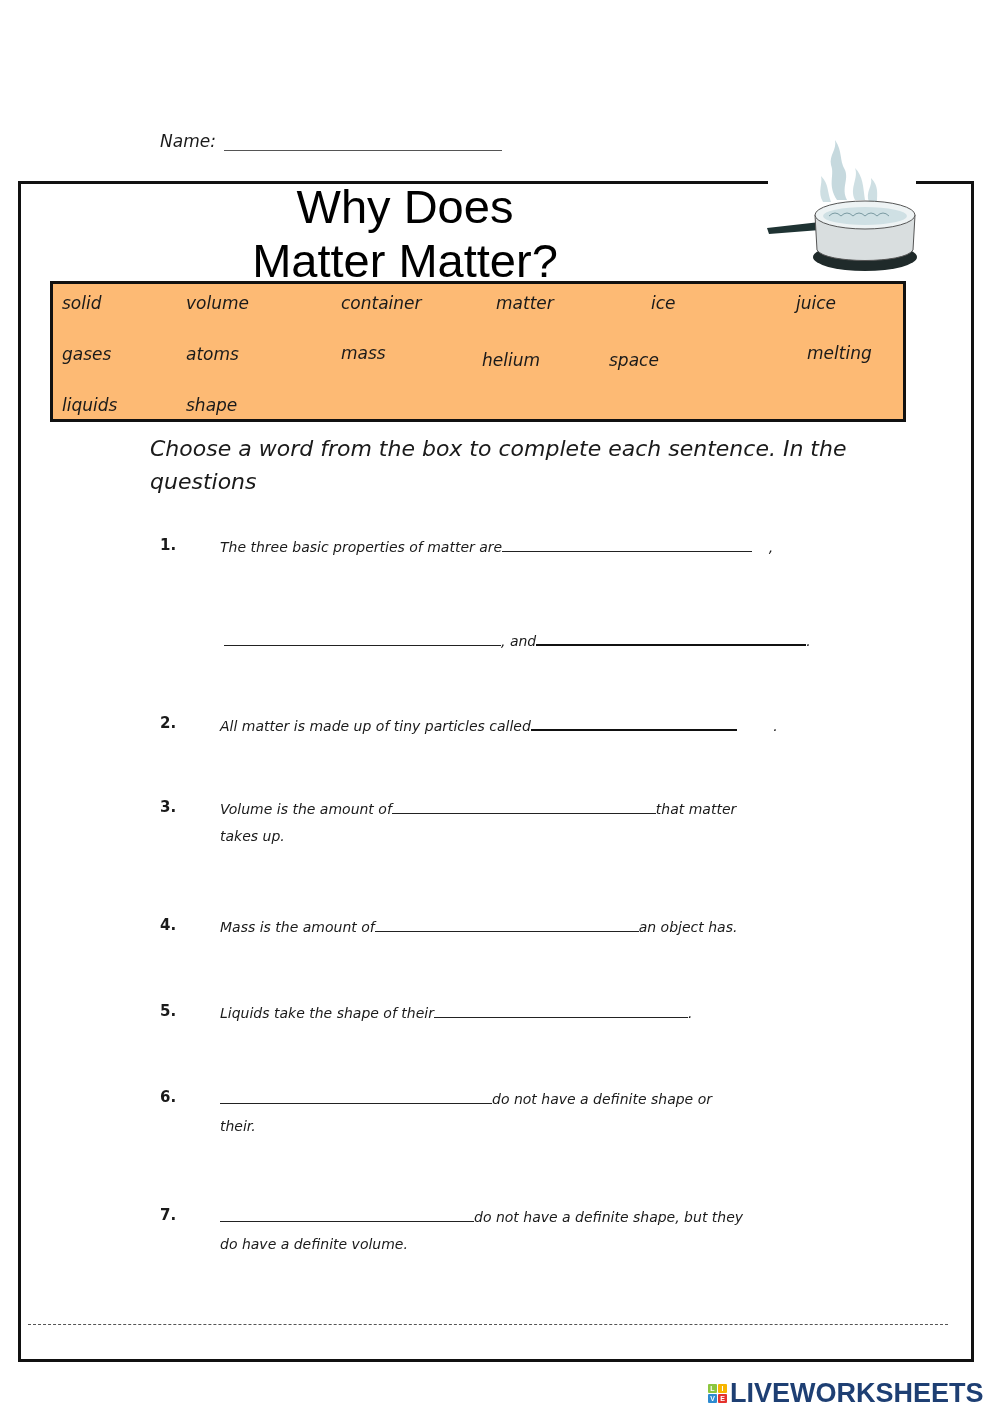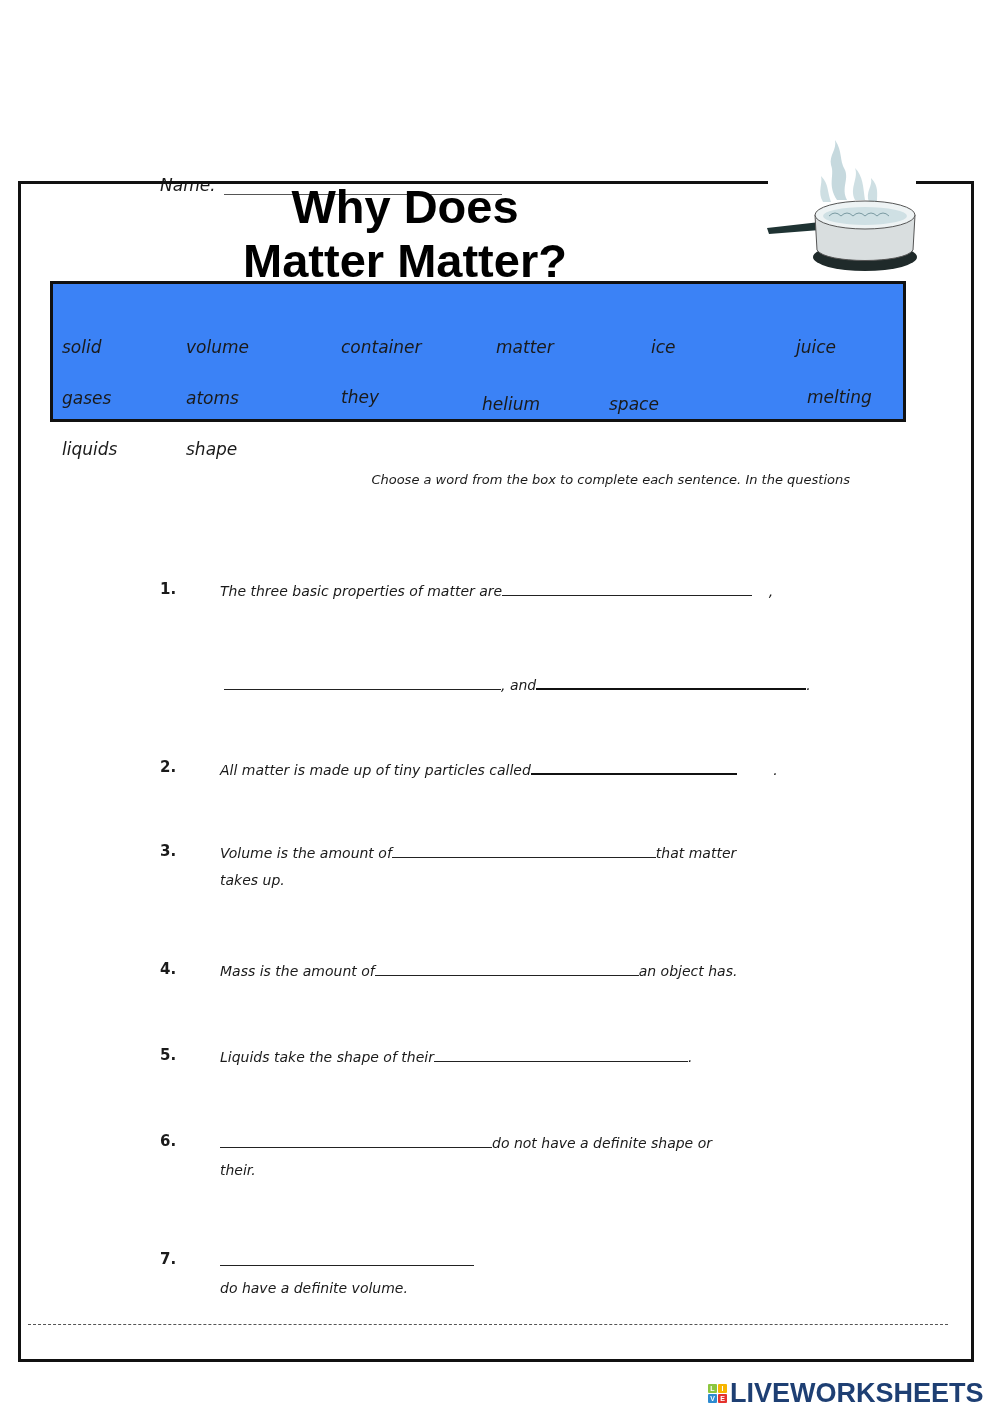--- a/index.html
+++ b/index.html
@@ -1,42 +1,42 @@
 <!DOCTYPE html>
 <html><head>
 <meta charset="utf-8">
 <style>
   html, body { margin: 0; padding: 0; background: #ffffff; }
   body { width: 1000px; height: 1413px; position: relative; overflow: hidden;
          font-family: "DejaVu Sans", sans-serif; color: #111; }
-  .hand { font-family: "DejaVu Sans", sans-serif; font-style: italic; font-weight: normal; color: #1a1a1a; margin-top: 44px; }
+  .hand { font-family: "DejaVu Sans", sans-serif; font-style: italic; font-weight: normal; color: #1a1a1a; }
   .abs { position: absolute; }
 
   
   .name-row { left: 160px; top: 131px; font-size: 17px; display: flex; align-items: flex-end; }
   .name-line { display: inline-block; width: 278px; border-bottom: 1.5px solid #555; margin-left: 8px; height: 18px; }
 
   
   .frame { left: 18px; top: 181px; width: 950px; height: 1178px; border: 3px solid #111; border-top: none; }
   .frame-top-left { left: 18px; top: 181px; width: 750px; height: 3px; background: #111; }
   .frame-top-right { left: 916px; top: 181px; width: 55px; height: 3px; background: #111; }
 
   
   .title { left: 200px; top: 180px; width: 410px; text-align: center; font-family: "Liberation Sans", sans-serif;
-           font-weight: bold; font-size: 47px; line-height: 54px; color: #000; }
+           font-weight: normal; font-size: 47px; line-height: 54px; color: #000; }
 
   
   .pot { left: 765px; top: 130px; width: 155px; height: 145px; }
 
   
-  .wordbox { left: 50px; top: 281px; width: 850px; height: 135px; border: 3px solid #111; background: #3b82f6; }
+  .wordbox { left: 50px; top: 281px; width: 850px; height: 135px; border: 3px solid #111; background: #fdba74; }
   .word { position: absolute; font-size: 17px; }
 
   
-  .instr { left: 150px; top: 419px; width: 700px; font-size: 13px; line-height: 33px; text-align: right; }
+  .instr { left: 150px; top: 432px; width: 700px; font-size: 22px; line-height: 33px; }
 
   .qnum { position: absolute; left: 160px; font-weight: bold; font-style: normal; font-size: 15px; }
   .qline { position: absolute; font-size: 14px; white-space: nowrap; }
   .blank { display: inline-block; border-bottom: 1.5px solid #222; height: 18px; vertical-align: baseline; }
   .blank.thick { border-bottom: 2px solid #111; }
 
   .dashed { left: 28px; top: 1324px; width: 920px; border-top: 1.5px dashed #555; }
 
   .brand { left: 697px; top: 1378px; display: flex; align-items: center; padding-left: 11px; }
   .brand-tiles { display: grid; grid-template-columns: 9px 9px; grid-template-rows: 9px 9px; gap: 1px; margin-right: 3px; }
@@ -83,21 +83,21 @@
 <div class="abs wordbox">
   <span class="word hand" style="left:9px; top:9px;">solid</span>
   <span class="word hand" style="left:133px; top:9px;">volume</span>
   <span class="word hand" style="left:288px; top:9px;">container</span>
   <span class="word hand" style="left:443px; top:9px;">matter</span>
   <span class="word hand" style="left:598px; top:9px;">ice</span>
   <span class="word hand" style="left:743px; top:9px;">juice</span>
 
   <span class="word hand" style="left:9px; top:60px;">gases</span>
   <span class="word hand" style="left:133px; top:60px;">atoms</span>
-  <span class="word hand" style="left:288px; top:59px;">they</span>
+  <span class="word hand" style="left:288px; top:59px;">mass</span>
   <span class="word hand" style="left:429px; top:66px;">helium</span>
   <span class="word hand" style="left:556px; top:66px;">space</span>
   <span class="word hand" style="left:754px; top:59px;">melting</span>
 
   <span class="word hand" style="left:9px; top:111px;">liquids</span>
   <span class="word hand" style="left:133px; top:111px;">shape</span>
 </div>
 
 <div class="abs instr hand">
   <div>Choose a word from the box to complete each sentence. In the questions</div>
@@ -135,21 +135,21 @@
 </div>
 
 <span class="qnum hand" style="top:1088px;">6.</span>
 <div class="qline hand" style="left:220px; top:1085px;">
   <span class="blank" style="width:272px;"></span><span>do not have a definite shape or</span>
 </div>
 <div class="qline hand" style="left:220px; top:1118px;">their.</div>
 
 <span class="qnum hand" style="top:1206px;">7.</span>
 <div class="qline hand" style="left:220px; top:1203px;">
-  <span class="blank" style="width:254px;"></span>
+  <span class="blank" style="width:254px;"></span><span>do not have a definite shape, but they</span>
 </div>
 <div class="qline hand" style="left:220px; top:1236px;">do have a definite volume.</div>
 
 <div class="abs dashed"></div>
 
 <div class="abs brand">
   <div class="brand-tiles">
     <span style="background:#8cc63f;">L</span>
     <span style="background:#f7b500;">I</span>
     <span style="background:#2e8bd0;">V</span>

